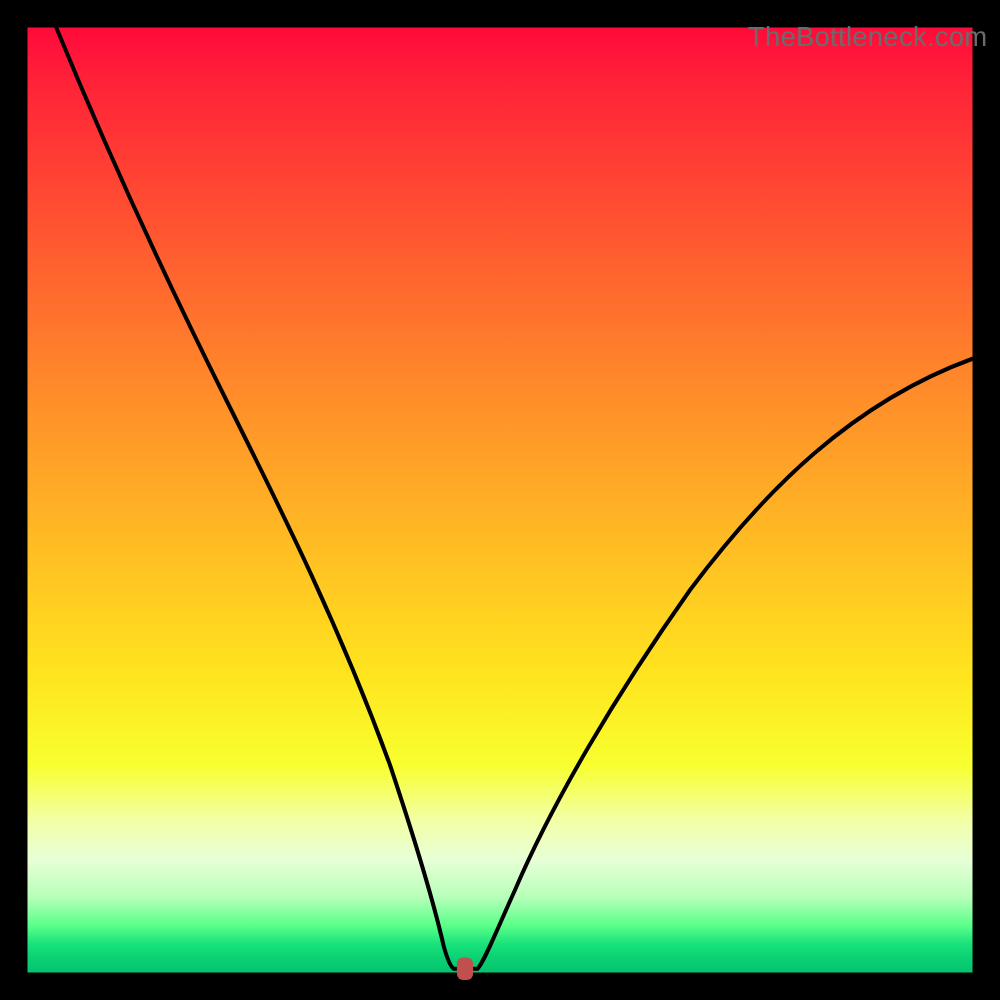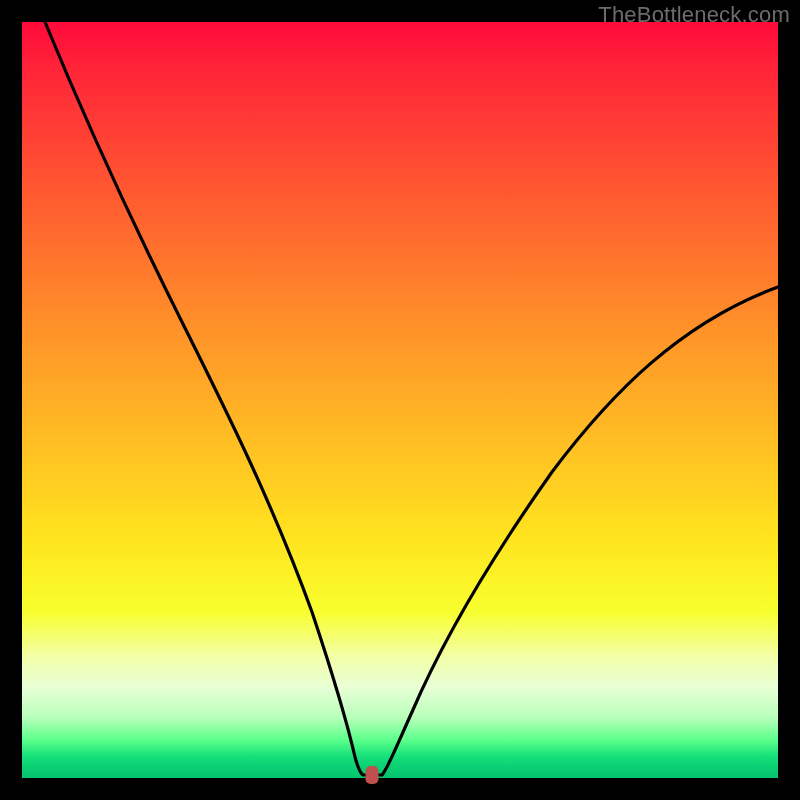--- a/index.html
+++ b/index.html
@@ -30,21 +30,21 @@
       #e8ffd6 88%,
       #b8ffba 92%,
       #5bff8a 95%,
       #18e27a 97%,
       #0bd074 98.5%,
       #05c46e 100%
     );
   }
   .watermark {
     position: absolute;
-    top: 2px;
+    top: 17px;
     right: 10px;
     color: #6c6c6c;
     font-size: 22px;
     font-weight: 500;
     letter-spacing: 0.2px;
     user-select: none;
   }
   svg.curve {
     position: absolute;
     left: 0;

